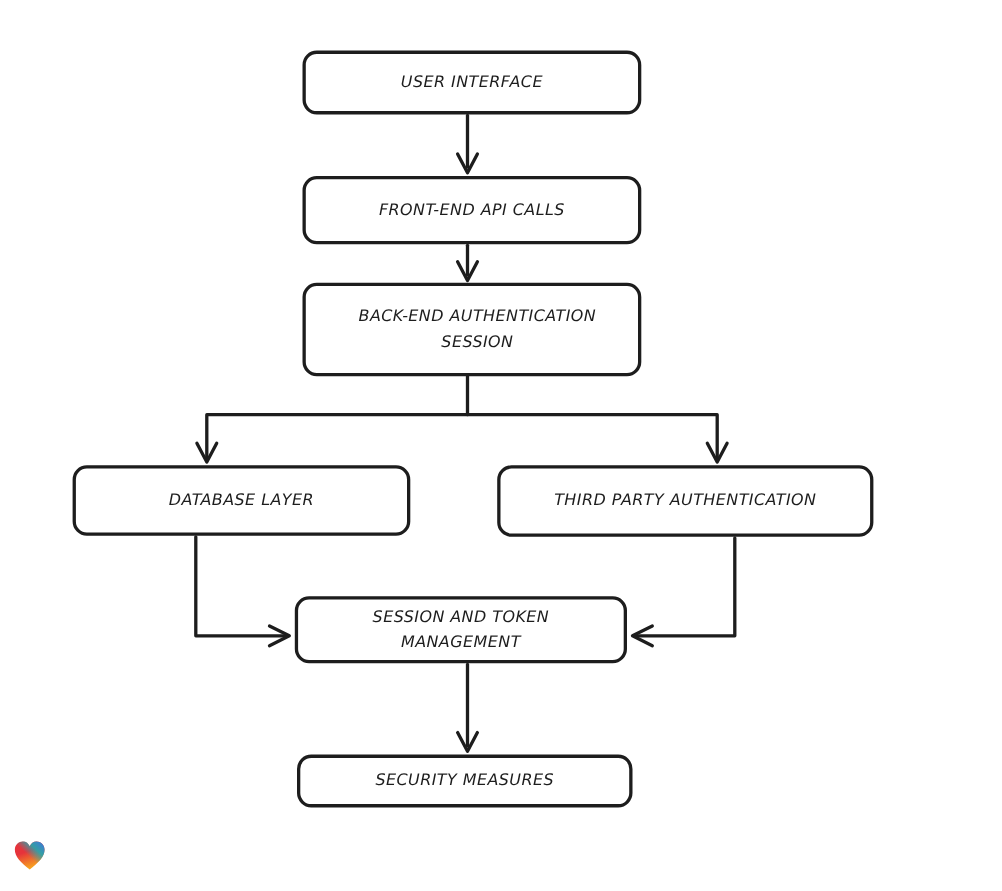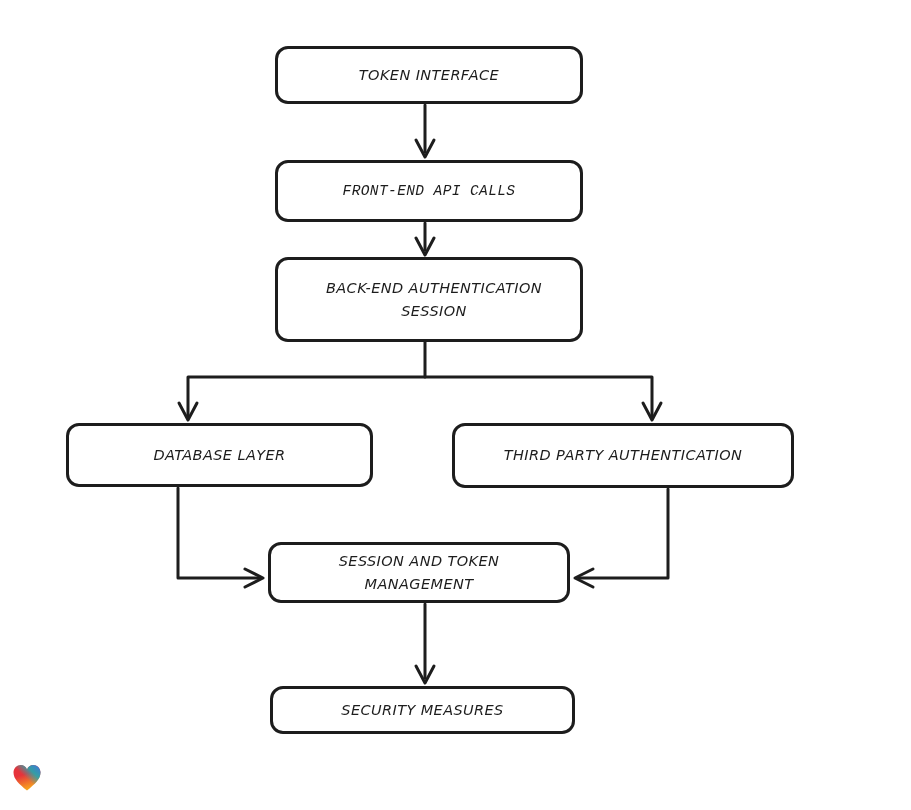--- a/index.html
+++ b/index.html
@@ -80,24 +80,24 @@
       <path d="M668 489 L668 578 L579 578"></path>
       <path d="M593 569 L575 578 L593 587"></path>
     </g>
     <g>
       <path d="M425 604 L425 678"></path>
       <path d="M416 666 L425 683 L434 666"></path>
     </g>
   </svg>
 
   <div class="node" style="left:275px; top:46px; width:308px; height:58px;">
-    <span class="line">TOKEN INTERFACE</span>
+    <span class="line">USER INTERFACE</span>
   </div>
 
-  <div class="node" style="left:275px; top:160px; width:308px; height:62px;font-family:Liberation Mono, monospace;">
+  <div class="node" style="left:275px; top:160px; width:308px; height:62px;">
     <span class="line">FRONT-END API CALLS</span>
   </div>
 
   <div class="node" style="left:275px; top:257px; width:308px; height:85px;padding-left:10px;">
     <span class="line">BACK-END AUTHENTICATION</span>
     <span class="line">SESSION</span>
   </div>
 
   <div class="node" style="left:66px; top:423px; width:307px; height:64px;">
     <span class="line">DATABASE LAYER</span>

